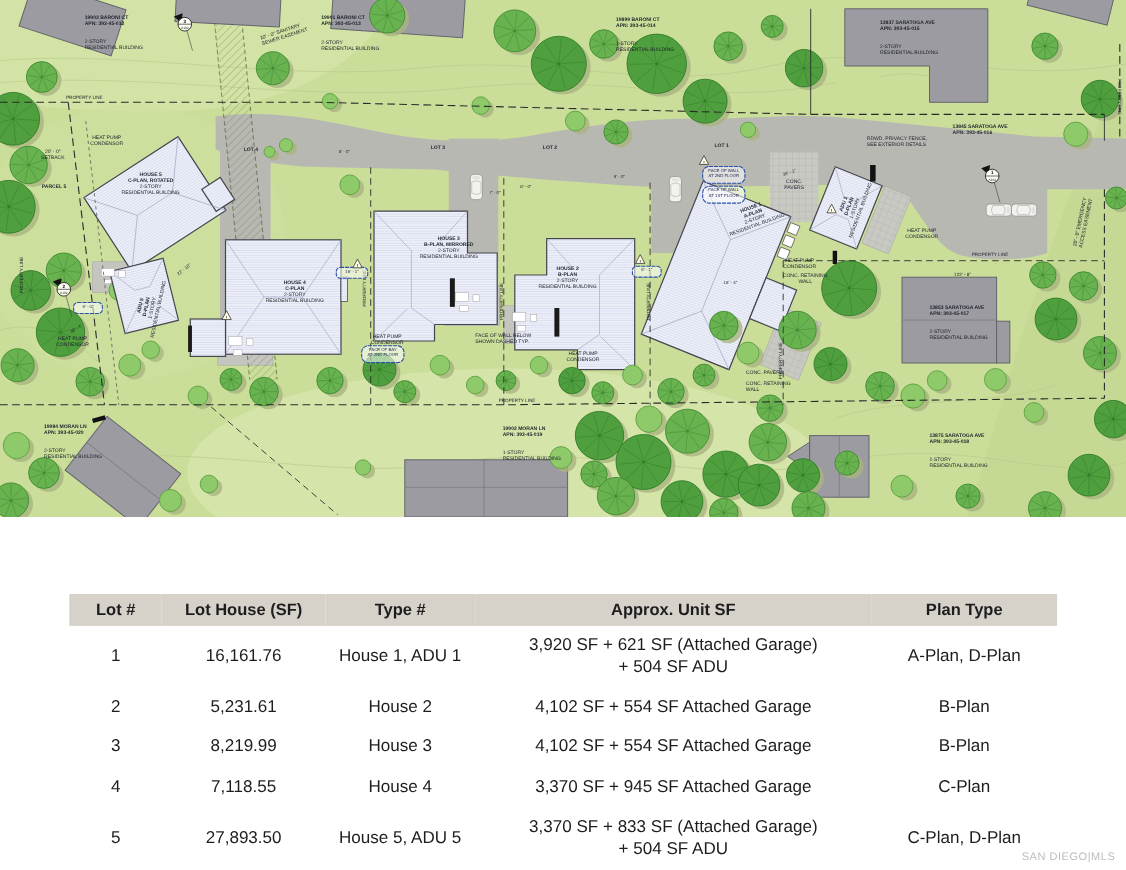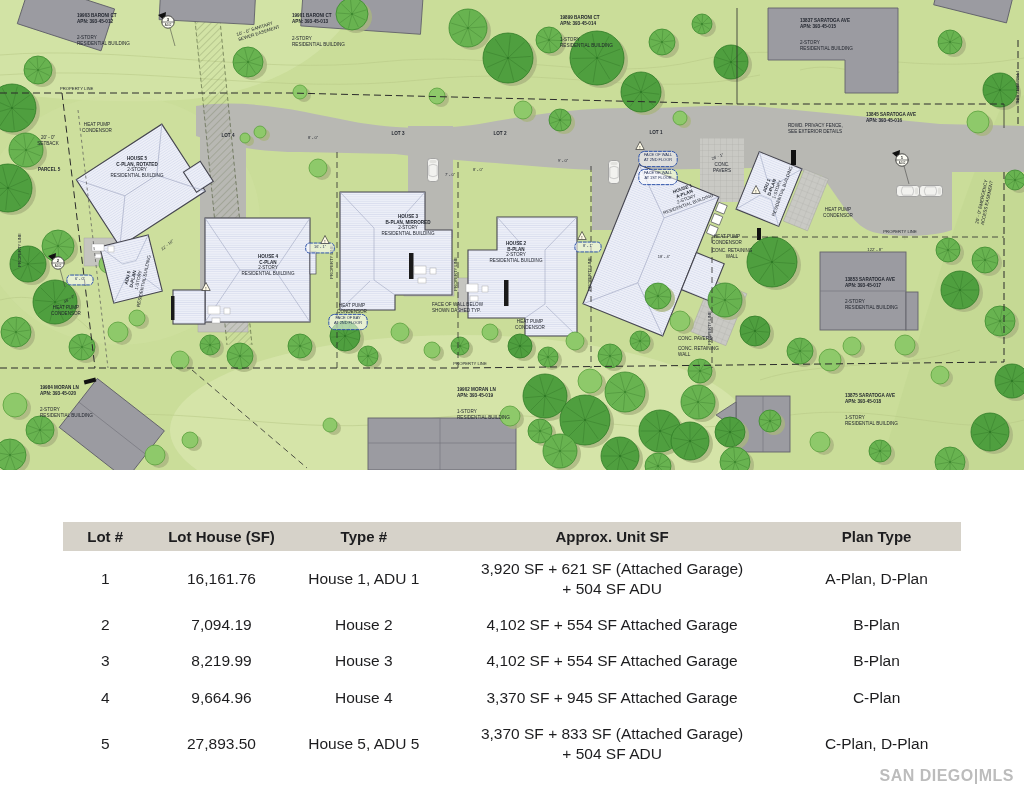--- a/index.html
+++ b/index.html
@@ -1,25 +1,25 @@
 <!DOCTYPE html>
 <html><head>
 <meta charset="utf-8">
 <style>
   html,body{margin:0;padding:0;background:#ffffff;}
   .page{position:relative;width:1024px;height:791px;background:#ffffff;overflow:hidden;
         font-family:"Liberation Sans",sans-serif;}
   .plan{position:absolute;left:0;top:0;}
   svg text{font-family:"Liberation Sans",sans-serif;}
-  .table-wrap{position:absolute;left:63px;top:522px;width:898px;}
+  .table-wrap{position:absolute;left:63px;top:540px;width:898px;}
   table{width:100%;border-collapse:collapse;color:#1d1d1f;table-layout:fixed;}
   thead th{background:#d6d2c9;font-weight:bold;font-size:15px;padding:6px 4px;text-align:center;}
   tbody td{text-align:center;font-size:15.5px;padding:8px 4px;line-height:1.3;vertical-align:middle;}
   td.unit{white-space:pre-line;}
-  .wm{position:absolute;right:10px;bottom:6px;font-size:16px;color:#bcbcbc;letter-spacing:.5px;font-weight:bold;}
+  .wm{position:absolute;right:10px;bottom:6px;font-size:10px;color:#bcbcbc;letter-spacing:.5px;}
 </style>
 </head>
 <body>
 
 <div class="page">
 
   <svg class="plan" width="1024" height="470" viewBox="0 0 1024 470">
     <defs>
       <pattern id="roof" width="4" height="2.2" patternUnits="userSpaceOnUse">
         <rect width="4" height="2.2" fill="#eef0f8"></rect>
@@ -1169,35 +1169,35 @@
         <tr>
           <td>1</td>
           <td>16,161.76</td>
           <td>House 1, ADU 1</td>
           <td class="unit">3,920 SF + 621 SF (Attached Garage)
 + 504 SF ADU</td>
           <td>A-Plan, D-Plan</td>
         </tr>
         <tr>
           <td>2</td>
-          <td>7,094.19</td>
+          <td>5,231.61</td>
           <td>House 2</td>
           <td class="unit">4,102 SF + 554 SF Attached Garage</td>
           <td>B-Plan</td>
         </tr>
         <tr>
           <td>3</td>
           <td>8,219.99</td>
           <td>House 3</td>
           <td class="unit">4,102 SF + 554 SF Attached Garage</td>
           <td>B-Plan</td>
         </tr>
         <tr>
           <td>4</td>
-          <td>9,664.96</td>
+          <td>7,118.55</td>
           <td>House 4</td>
           <td class="unit">3,370 SF + 945 SF Attached Garage</td>
           <td>C-Plan</td>
         </tr>
         <tr>
           <td>5</td>
           <td>27,893.50</td>
           <td>House 5, ADU 5</td>
           <td class="unit">3,370 SF + 833 SF (Attached Garage)
 + 504 SF ADU</td>

